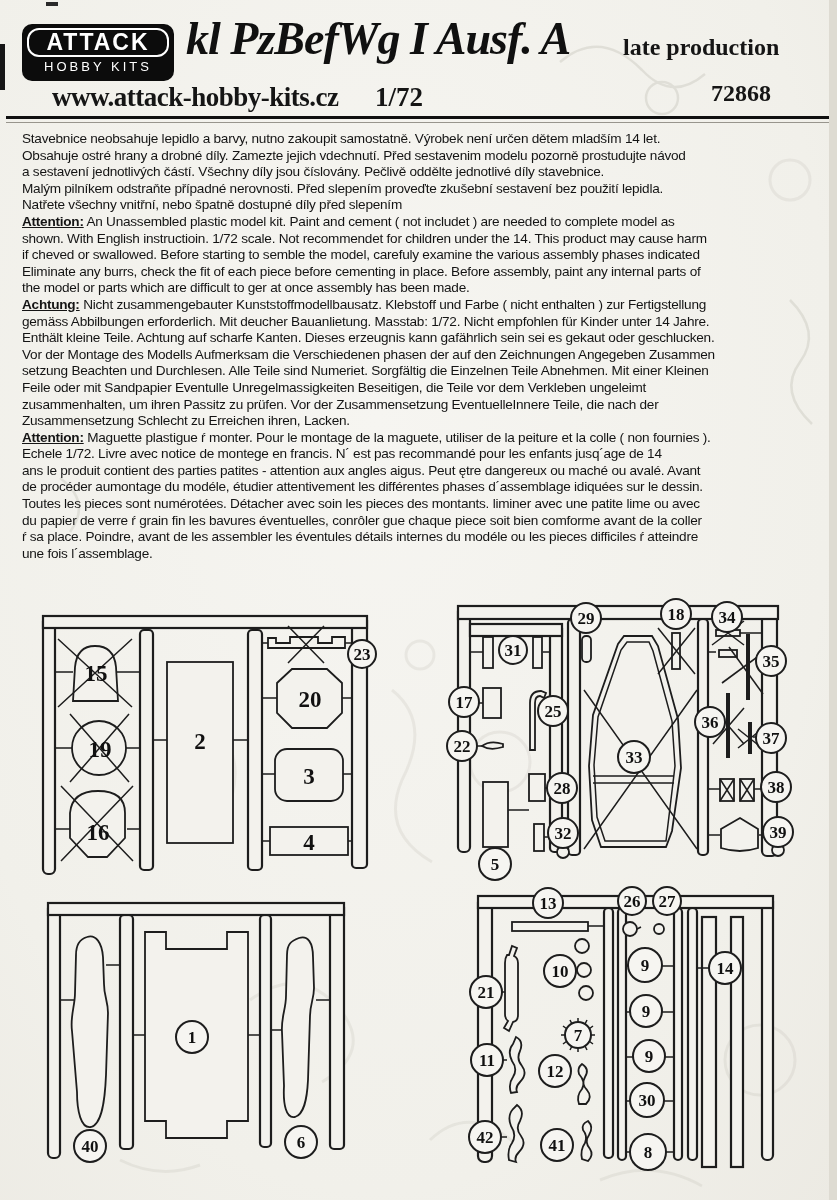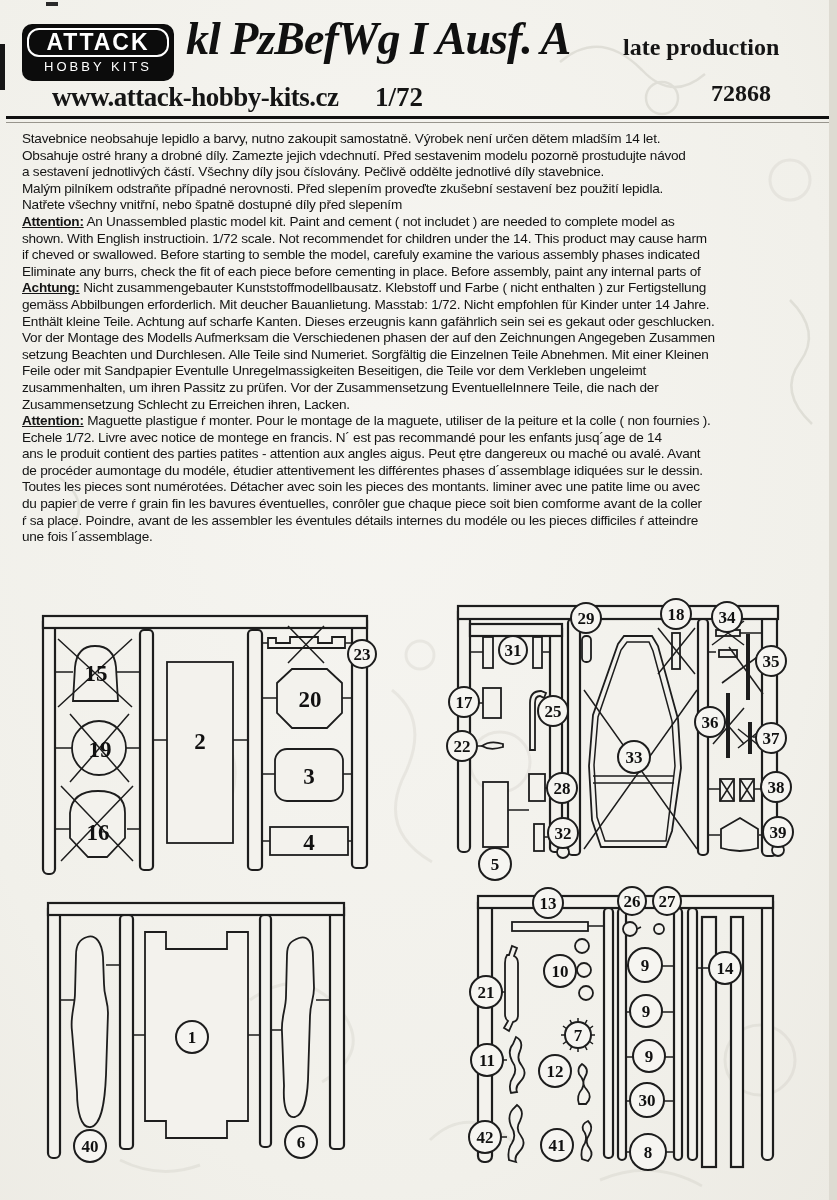--- a/index.html
+++ b/index.html
@@ -89,20 +89,21 @@
       <div class="tline">Obsahuje ostré hrany a drobné díly. Zamezte jejich vdechnutí. Před sestavenim modelu pozorně prostudujte návod</div>
       <div class="tline">a sestavení jednotlivých částí. Všechny díly jsou číslovány. Pečlivě oddělte jednotlivé díly stavebnice.</div>
       <div class="tline">Malým pilníkem odstraňte případné nerovnosti. Před slepením proveďte zkušební sestavení bez použití lepidla.</div>
       <div class="tline">Natřete všechny vnitřní, nebo špatně dostupné díly před slepením</div>
     </div>
     <div>
       <div class="tline"><span class="lead">Attention:</span><span> An Unassembled plastic model kit. Paint and cement ( not includet ) are needed to complete model as</span></div>
       <div class="tline">shown. With English instructioin. 1/72 scale. Not recommendet for children under the 14. This product may cause harm</div>
       <div class="tline">if cheved or swallowed. Before starting to semble the model, carefuly examine the various assembly phases indicated</div>
       <div class="tline">Eliminate any burrs, check the fit of each piece before cementing in place. Before assembly, paint any internal parts of</div>
+      <div class="tline">the model or parts  which are difficult to ger at once assembly has been made.</div>
     </div>
     <div>
       <div class="tline"><span class="lead">Achtung:</span><span> Nicht zusammengebauter Kunststoffmodellbausatz. Klebstoff und Farbe ( nicht enthalten ) zur Fertigstellung</span></div>
       <div class="tline">gemäss Abbilbungen erforderlich. Mit deucher Bauanlietung. Masstab: 1/72. Nicht empfohlen für Kinder unter 14 Jahre.</div>
       <div class="tline">Enthält kleine Teile. Achtung auf scharfe Kanten. Dieses erzeugnis kann gafährlich sein sei es gekaut oder geschlucken.</div>
       <div class="tline">Vor der Montage des Modells Aufmerksam die Verschiedenen phasen der auf den Zeichnungen Angegeben Zusammen</div>
       <div class="tline">setzung Beachten und Durchlesen. Alle Teile sind Numeriet. Sorgfältig die Einzelnen Teile Abnehmen. Mit einer Kleinen</div>
       <div class="tline">Feile oder mit Sandpapier  Eventulle Unregelmassigkeiten Beseitigen, die Teile vor dem Verkleben ungeleimt</div>
       <div class="tline">zusammenhalten, um ihren Passitz zu prüfen. Vor der Zusammensetzung EventuelleInnere Teile, die nach der</div>
       <div class="tline">Zusammensetzung Schlecht zu Erreichen ihren, Lacken.</div>

